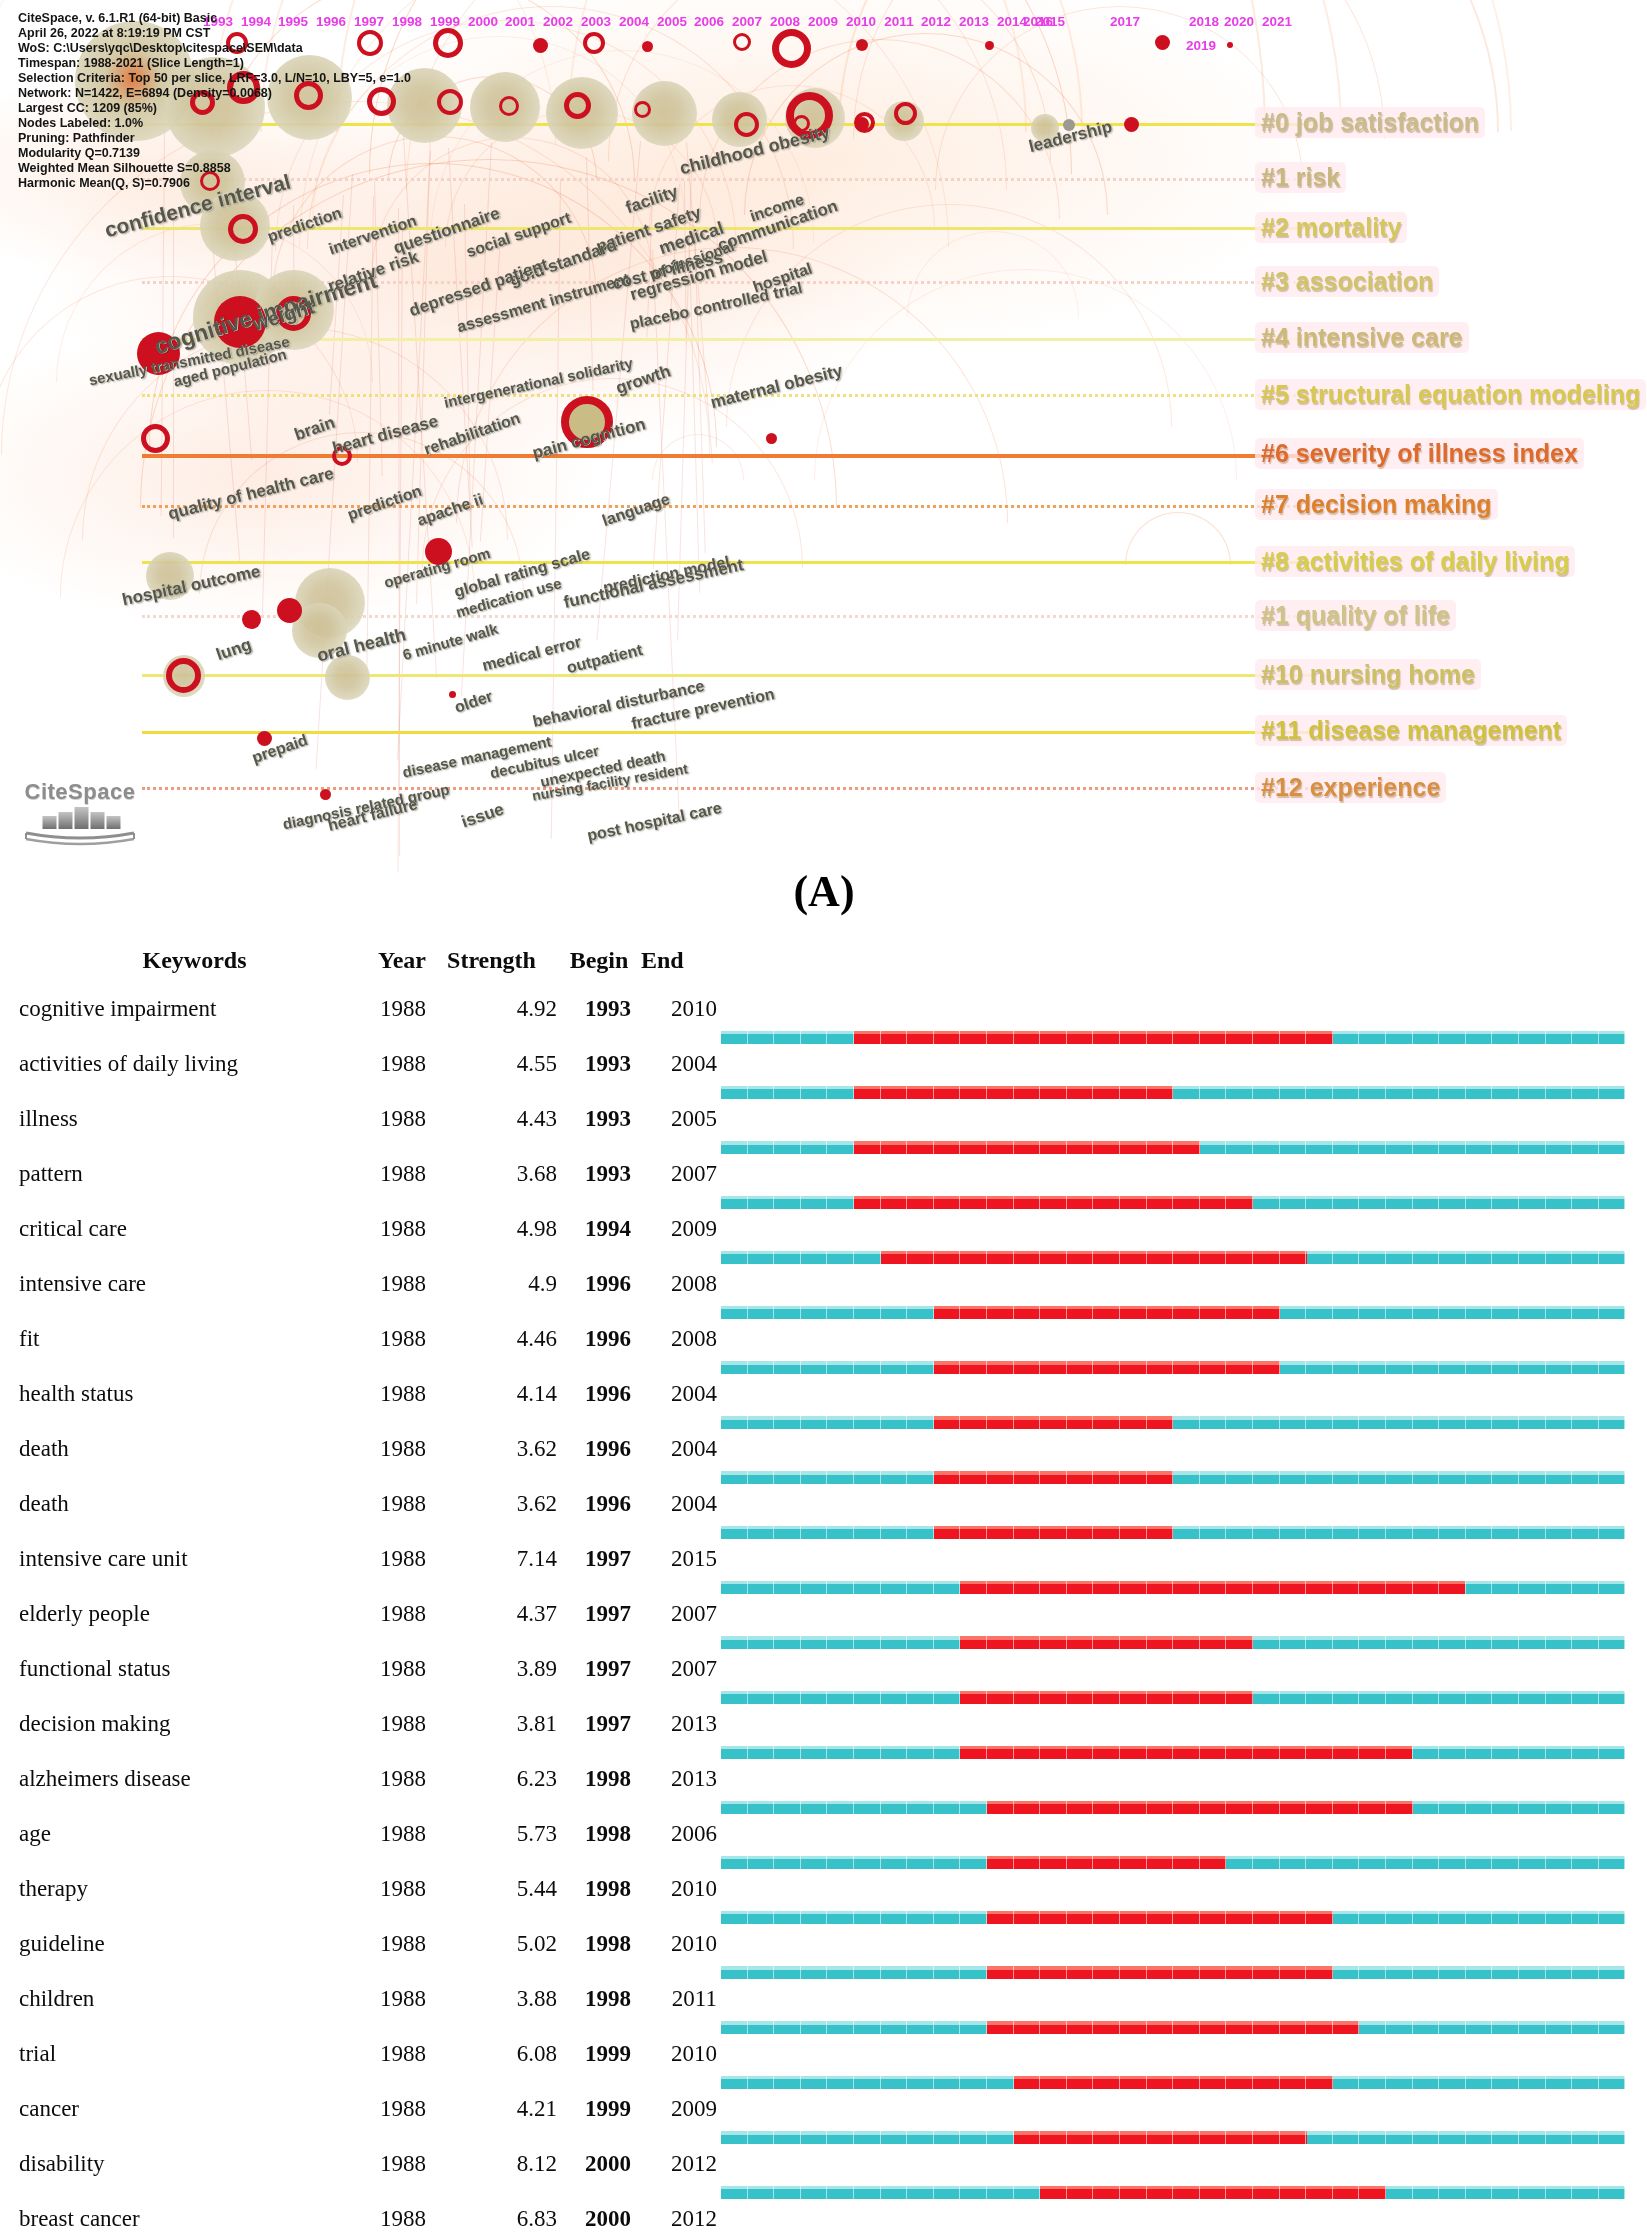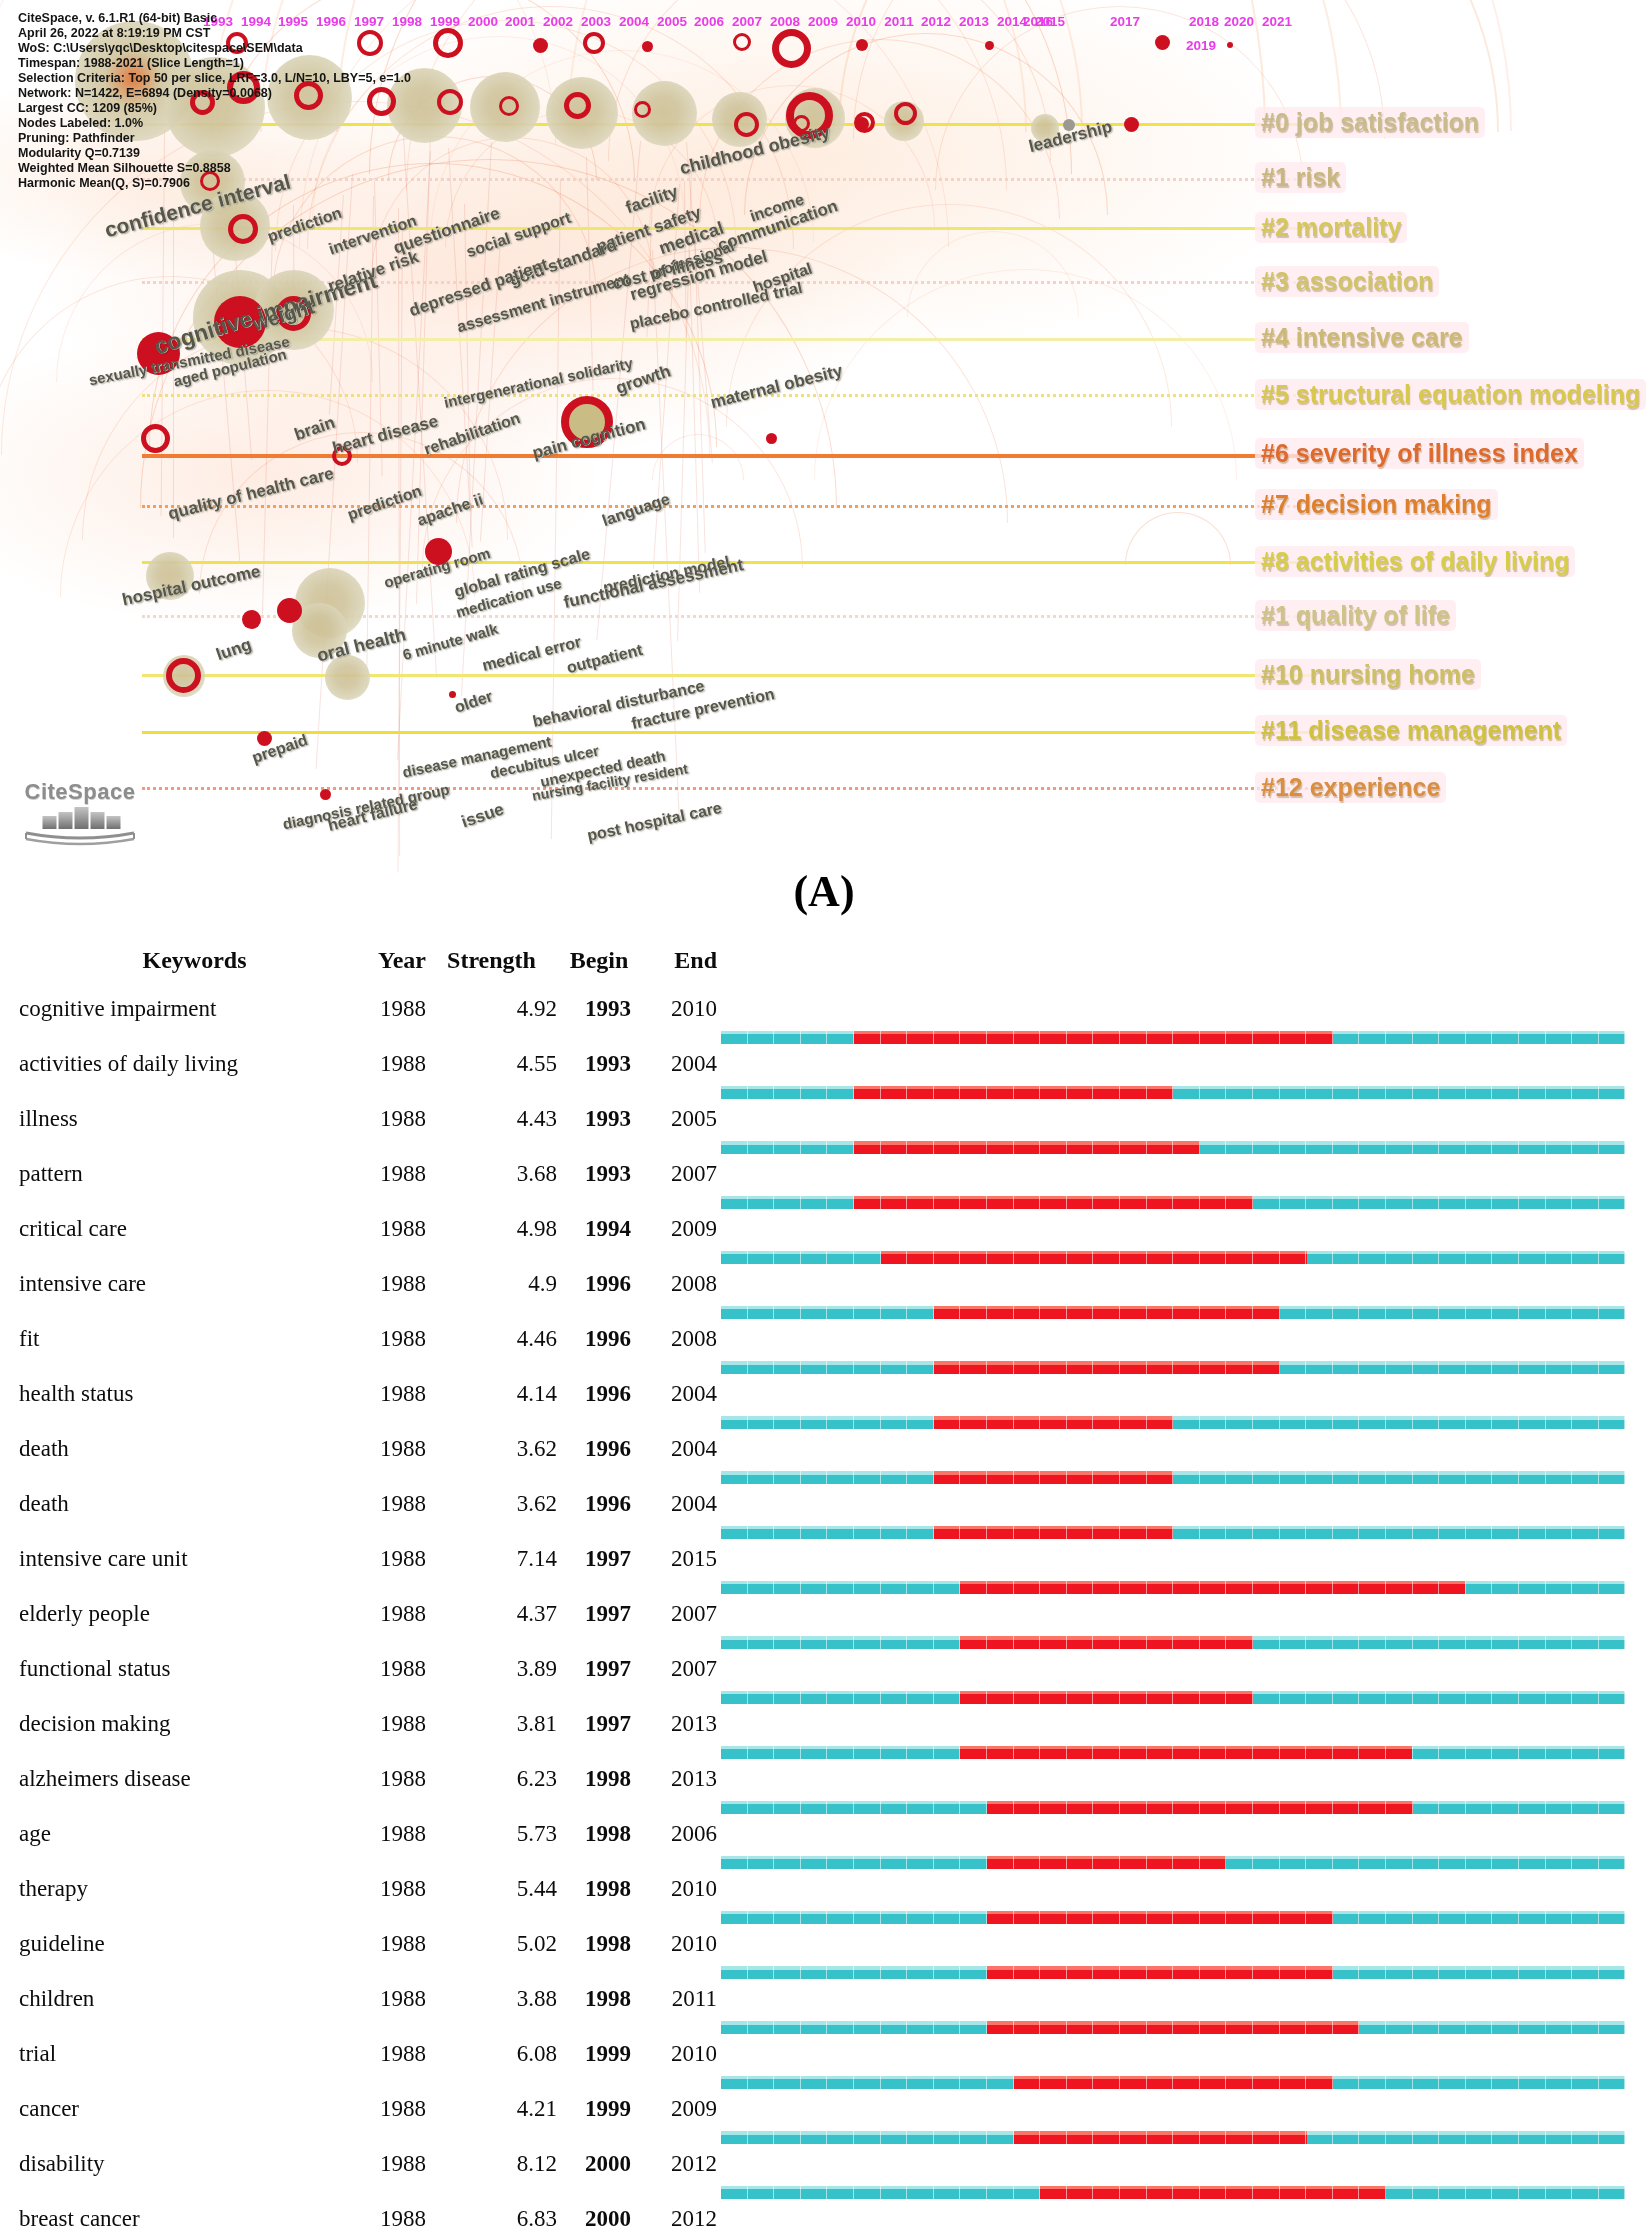--- a/index.html
+++ b/index.html
@@ -42,21 +42,21 @@
   .trow span{position:absolute;top:6px;white-space:nowrap;}
   .c-kw{left:19px;width:300px;text-align:left;}
   .c-yr{left:320px;width:106px;text-align:right;}
   .c-st{left:426px;width:131px;text-align:right;}
   .c-bg{left:567px;width:64px;text-align:right;font-weight:bold;}
   .c-en{left:641px;width:76px;text-align:right;}
   .h-kw{left:19px;width:351px;text-align:center;}
   .h-yr{left:320px;width:106px;text-align:right;}
   .h-st{left:426px;width:131px;text-align:center;}
   .h-bg{left:567px;width:64px;text-align:center;}
-  .h-en{left:641px;width:76px;text-align:right;}
+  .h-en{left:641px;width:76px;text-align:left;}
   .h-range{left:721px;width:904px;text-align:center;}
   .bar-track{position:absolute;left:721px;top:41px;width:904px;height:13px;
              background:linear-gradient(to bottom,#a6e6e8 0 3.5px,#36c2c8 3.5px);}
   .bar-burst{position:absolute;top:0;bottom:0;
              background:linear-gradient(to bottom,#fa7468 0 3.5px,#ee1420 3.5px);}
   .bar-ticks{position:absolute;inset:0;
              background:repeating-linear-gradient(to right,transparent 0 25.5px,rgba(255,255,255,.55) 25.5px 26.6px);}
 </style>
 </head>
 <body>

